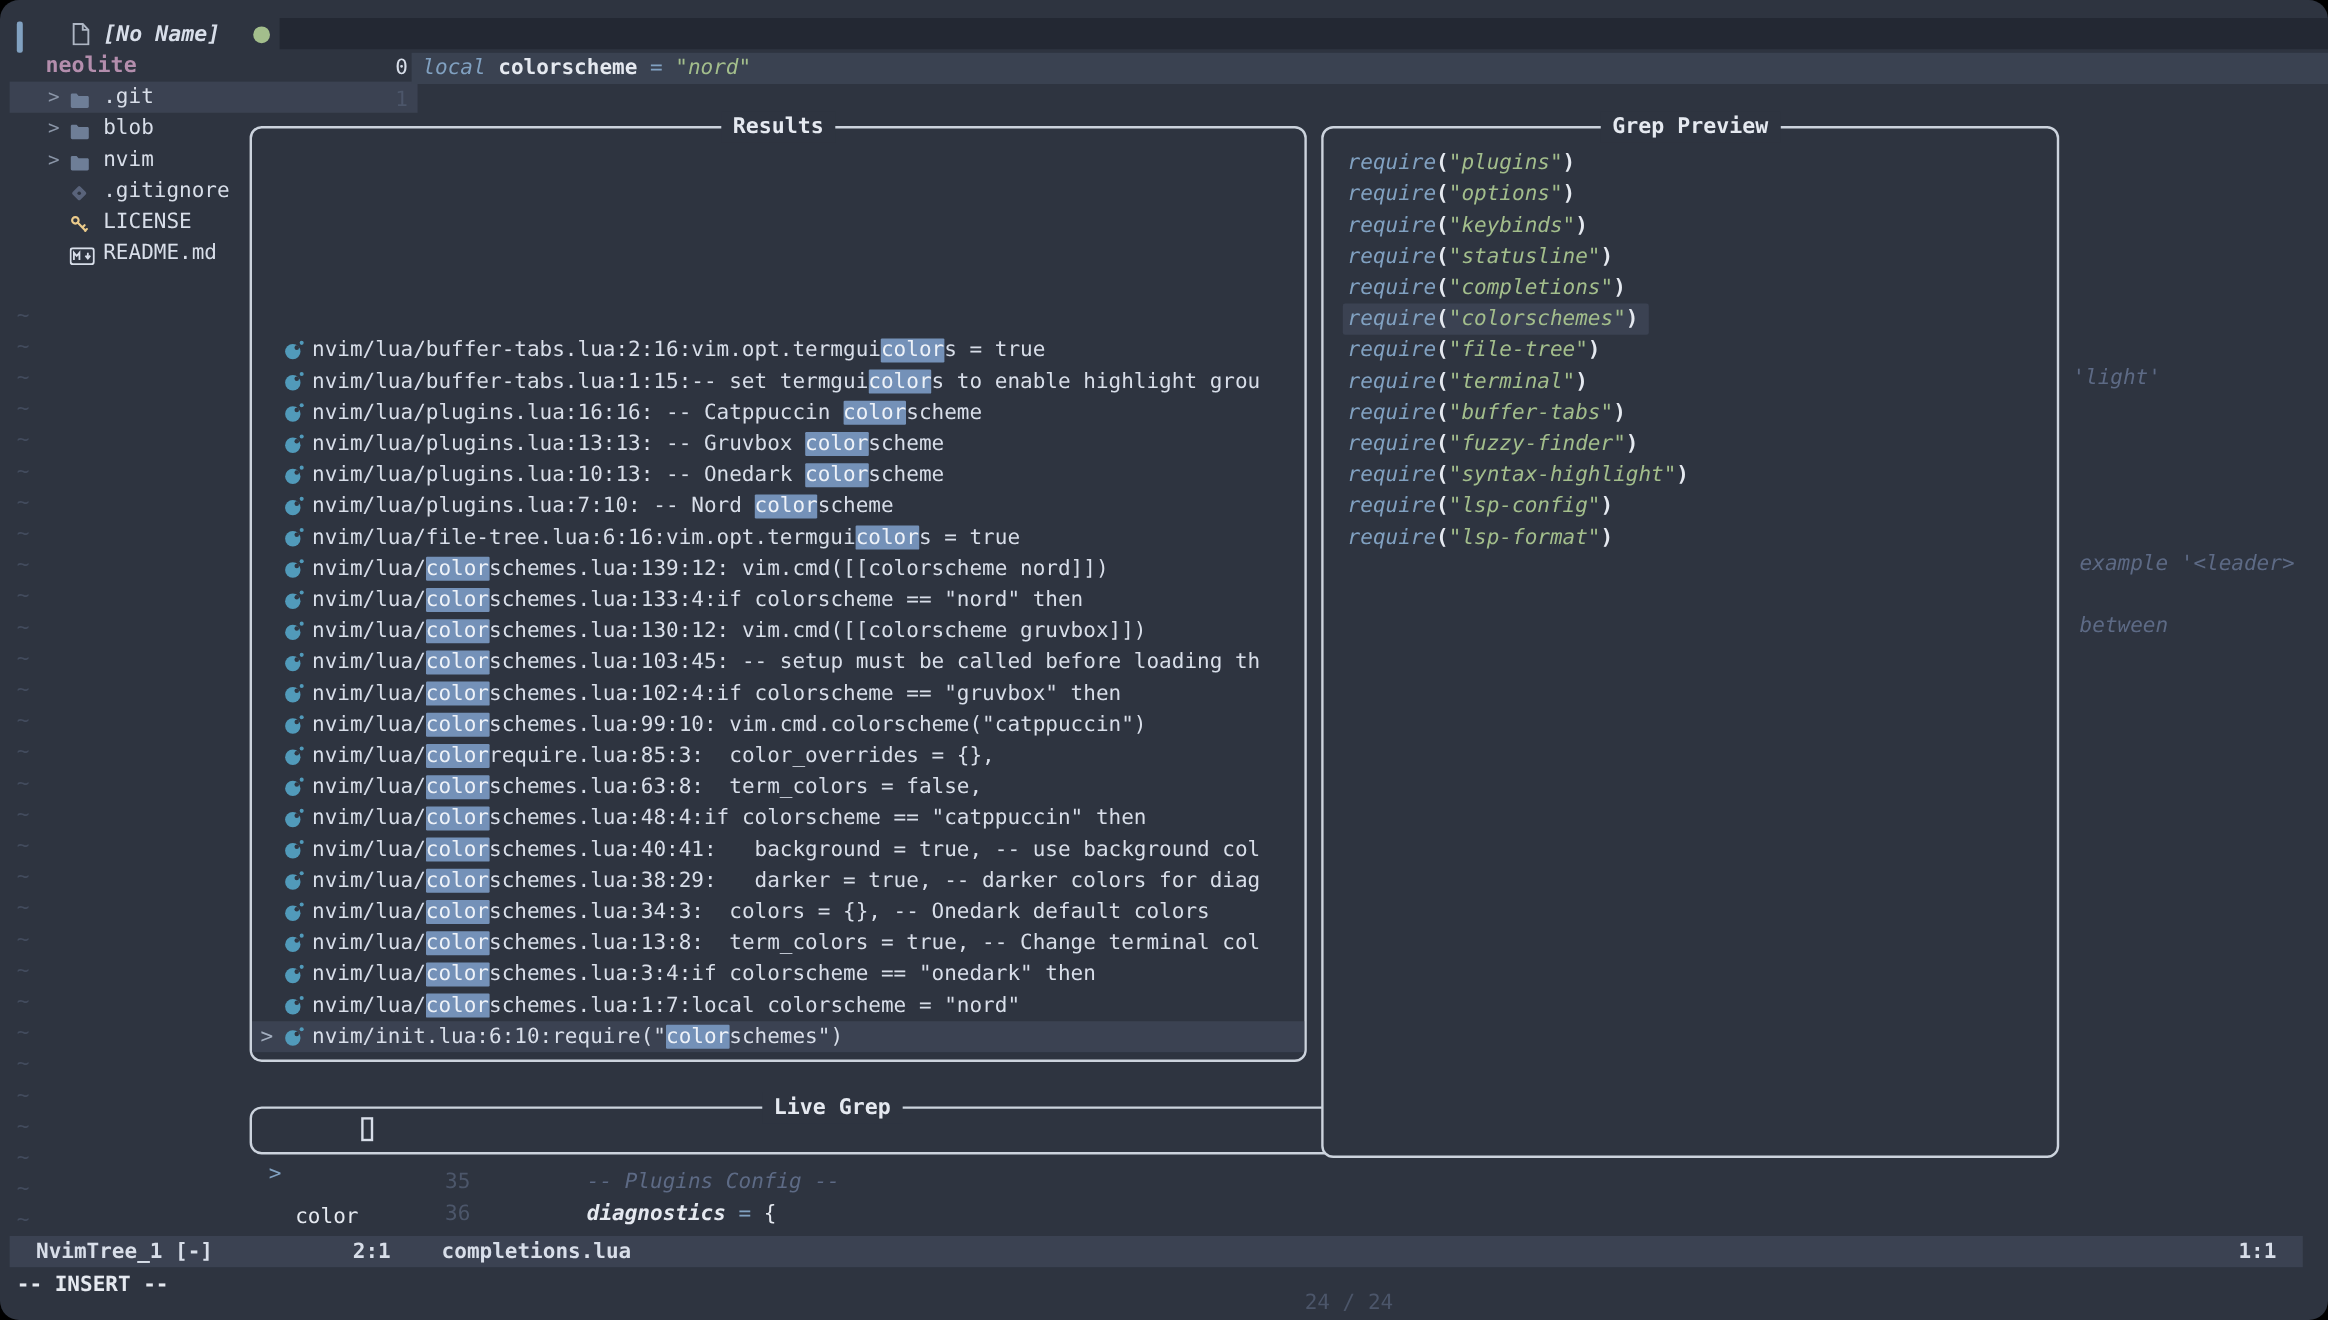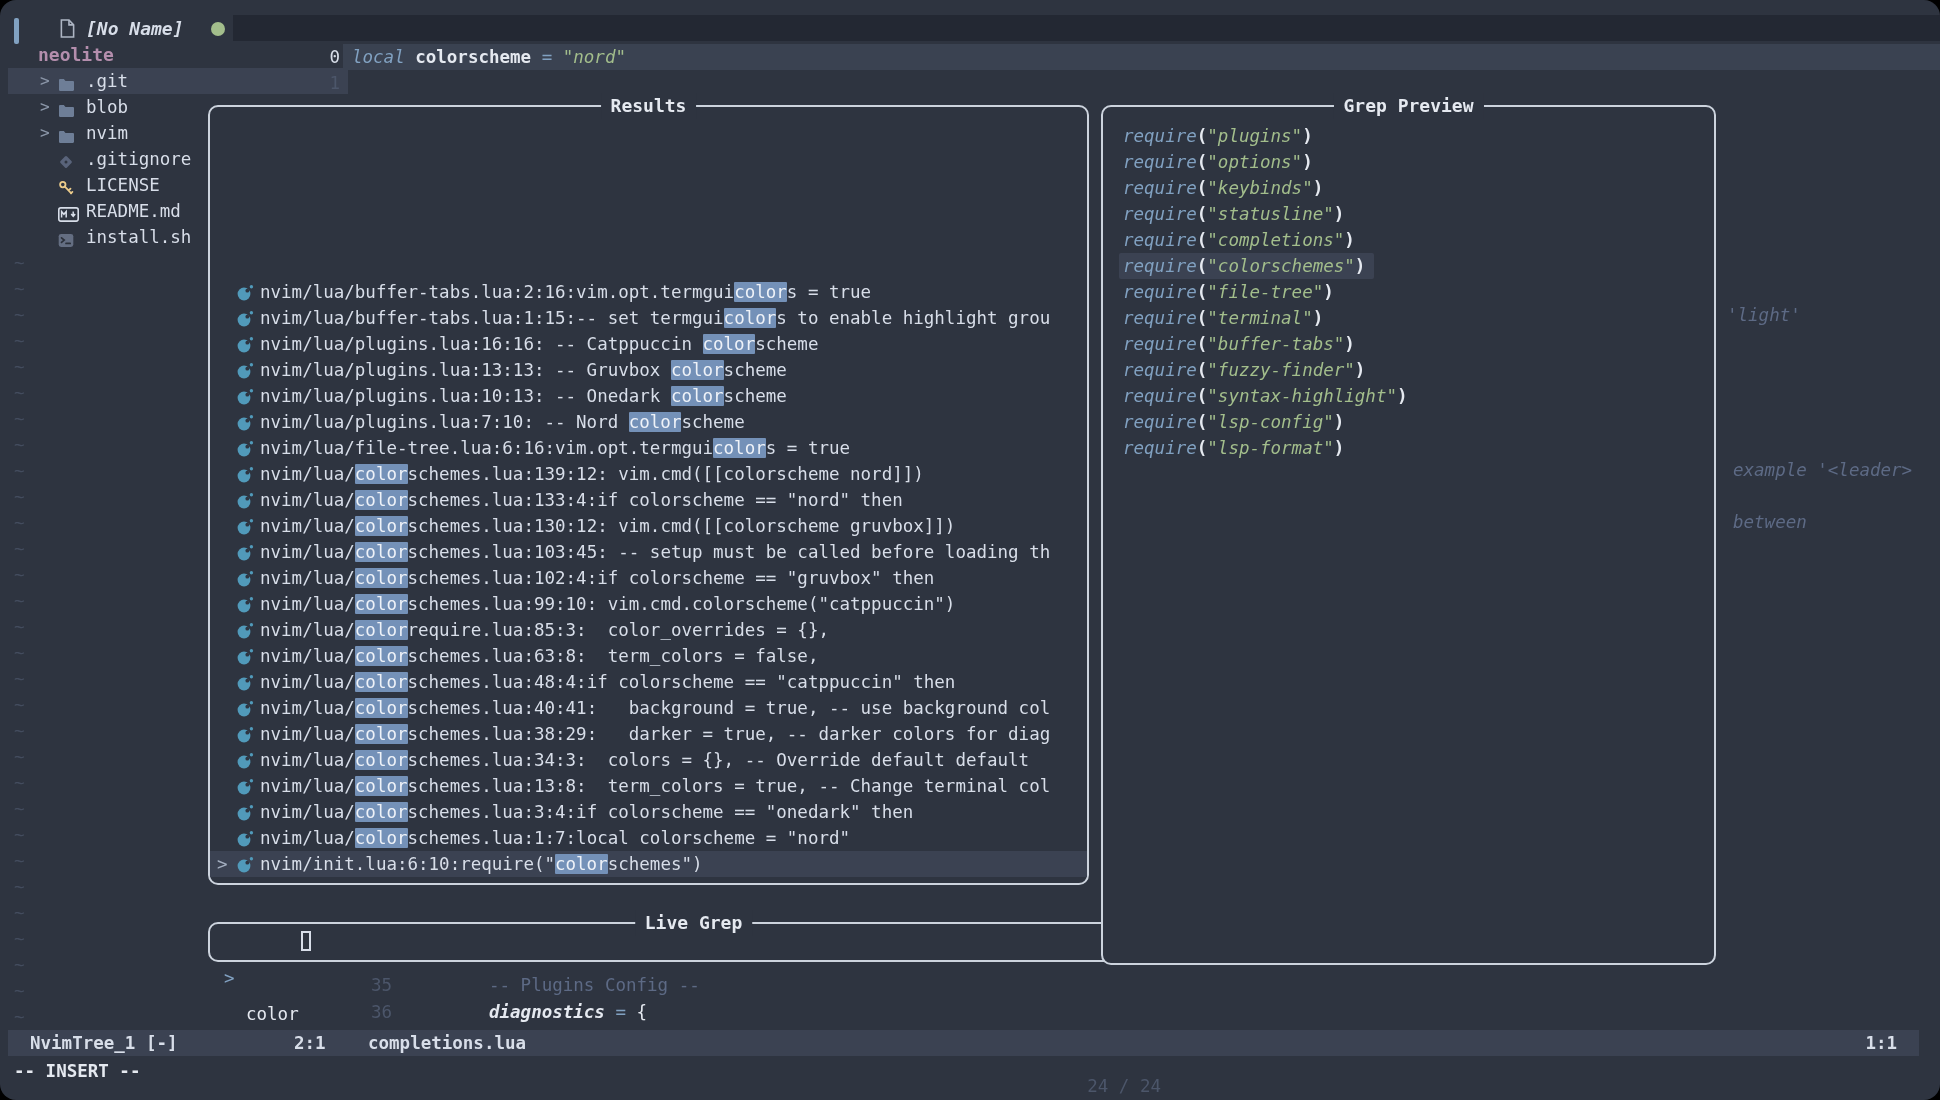--- a/index.html
+++ b/index.html
@@ -34,21 +34,21 @@
   #cursorline{left:343px;top:44px;right:0;height:26px;background:#3a4251;}
   .lnum{position:absolute;width:26px;text-align:right;height:26px;line-height:26px;font-size:17.5px;}
   #scratch-code{left:352px;top:44px;height:26px;line-height:26px;font-size:17.5px;}
 
   
   .kw{color:var(--blue);font-style:italic;}
   .ident{color:var(--fg-bright);font-weight:bold;}
   .ident-italic{color:var(--fg-bright);font-weight:bold;font-style:italic;}
   .op{color:var(--blue);}
   .str{color:var(--green);font-style:italic;}
-  .comment{color:var(--comment);text-align:center;}
+  .comment{color:var(--comment);font-style:italic;text-align:center;}
   .punct{color:var(--fg-bright);}
 
   
   .float{position:absolute;background:var(--bg);border:2px solid var(--border);border-radius:10px;box-sizing:border-box;}
   .float-title{position:absolute;top:-14px;left:50%;transform:translateX(-50%);background:var(--bg);padding:0 10px;font-size:18px;font-weight:bold;color:var(--fg-bright);line-height:26px;white-space:pre;}
   #float-results{left:208px;top:105px;width:881px;height:780px;}
   #results-rows{position:absolute;left:0;right:0;bottom:6px;overflow:hidden;}
   .rrow{position:relative;height:26px;line-height:26px;font-size:17.5px;white-space:pre;overflow:hidden;padding-left:50px;}
   .rrow.sel{background:var(--bg-hl);}
   .rcaret{position:absolute;left:7px;color:#a3aebf;}
@@ -139,29 +139,20 @@
         <span class="tree-label">LICENSE</span>
       </div>
       <div class="tree-row">
         <span class="tree-chev"></span>
         <span class="tree-icon"><svg width="21" height="15" viewBox="0 0 21 15">
             <rect x="0.8" y="0.9" width="19.4" height="13.2" rx="2" fill="none" stroke="#d8dee9" stroke-width="1.6"></rect>
             <path d="M3.6 10.6V4.6l2.3 2.7 2.3-2.7v6" fill="none" stroke="#d8dee9" stroke-width="1.5"></path>
             <path d="M15.2 4.6v4.2M13.2 7l2 2.4 2-2.4" fill="none" stroke="#d8dee9" stroke-width="1.5"></path>
           </svg></span>
         <span class="tree-label">README.md</span>
-      </div>
-      <div class="tree-row">
-        <span class="tree-chev"></span>
-        <span class="tree-icon"><svg width="16" height="15" viewBox="0 0 16 15">
-            <rect x="0.7" y="0.9" width="14.6" height="13" rx="2.4" fill="#646e82"></rect>
-            <path d="M3.5 4.8l2.7 2.3-2.7 2.3" stroke="#2b303a" stroke-width="1.7" fill="none" stroke-linecap="round"></path>
-            <path d="M8 10.4h4.2" stroke="#2b303a" stroke-width="1.7" stroke-linecap="round"></path>
-          </svg></span>
-        <span class="tree-label">install.sh</span>
       </div>
     </div>
   <div id="tildes">
       <div class="tilde" style="top: 250px;">~</div>
       <div class="tilde" style="top: 276px;">~</div>
       <div class="tilde" style="top: 302px;">~</div>
       <div class="tilde" style="top: 328px;">~</div>
       <div class="tilde" style="top: 354px;">~</div>
       <div class="tilde" style="top: 380px;">~</div>
       <div class="tilde" style="top: 406px;">~</div>
@@ -296,21 +287,21 @@
             </svg></span><span>nvim/lua/</span><span class="hl">color</span><span>schemes.lua:40:41:   background = true, -- use background col</span></div>
         <div class="rrow"><span class="rlua"><svg width="18" height="18" viewBox="0 0 18 18">
               <circle cx="8" cy="10" r="6.4" fill="#519aba"></circle>
               <circle cx="11.3" cy="6.7" r="1.9" fill="#2e3440"></circle>
               <circle cx="15.4" cy="2.7" r="1.7" fill="#519aba"></circle>
             </svg></span><span>nvim/lua/</span><span class="hl">color</span><span>schemes.lua:38:29:   darker = true, -- darker colors for diag</span></div>
         <div class="rrow"><span class="rlua"><svg width="18" height="18" viewBox="0 0 18 18">
               <circle cx="8" cy="10" r="6.4" fill="#519aba"></circle>
               <circle cx="11.3" cy="6.7" r="1.9" fill="#2e3440"></circle>
               <circle cx="15.4" cy="2.7" r="1.7" fill="#519aba"></circle>
-            </svg></span><span>nvim/lua/</span><span class="hl">color</span><span>schemes.lua:34:3:  colors = {}, -- Override default default</span></div>
+            </svg></span><span>nvim/lua/</span><span class="hl">color</span><span>schemes.lua:34:3:  colors = {}, -- Onedark default colors</span></div>
         <div class="rrow"><span class="rlua"><svg width="18" height="18" viewBox="0 0 18 18">
               <circle cx="8" cy="10" r="6.4" fill="#519aba"></circle>
               <circle cx="11.3" cy="6.7" r="1.9" fill="#2e3440"></circle>
               <circle cx="15.4" cy="2.7" r="1.7" fill="#519aba"></circle>
             </svg></span><span>nvim/lua/</span><span class="hl">color</span><span>schemes.lua:13:8:  term_colors = true, -- Change terminal col</span></div>
         <div class="rrow"><span class="rlua"><svg width="18" height="18" viewBox="0 0 18 18">
               <circle cx="8" cy="10" r="6.4" fill="#519aba"></circle>
               <circle cx="11.3" cy="6.7" r="1.9" fill="#2e3440"></circle>
               <circle cx="15.4" cy="2.7" r="1.7" fill="#519aba"></circle>
             </svg></span><span>nvim/lua/</span><span class="hl">color</span><span>schemes.lua:3:4:if colorscheme == "onedark" then</span></div>

